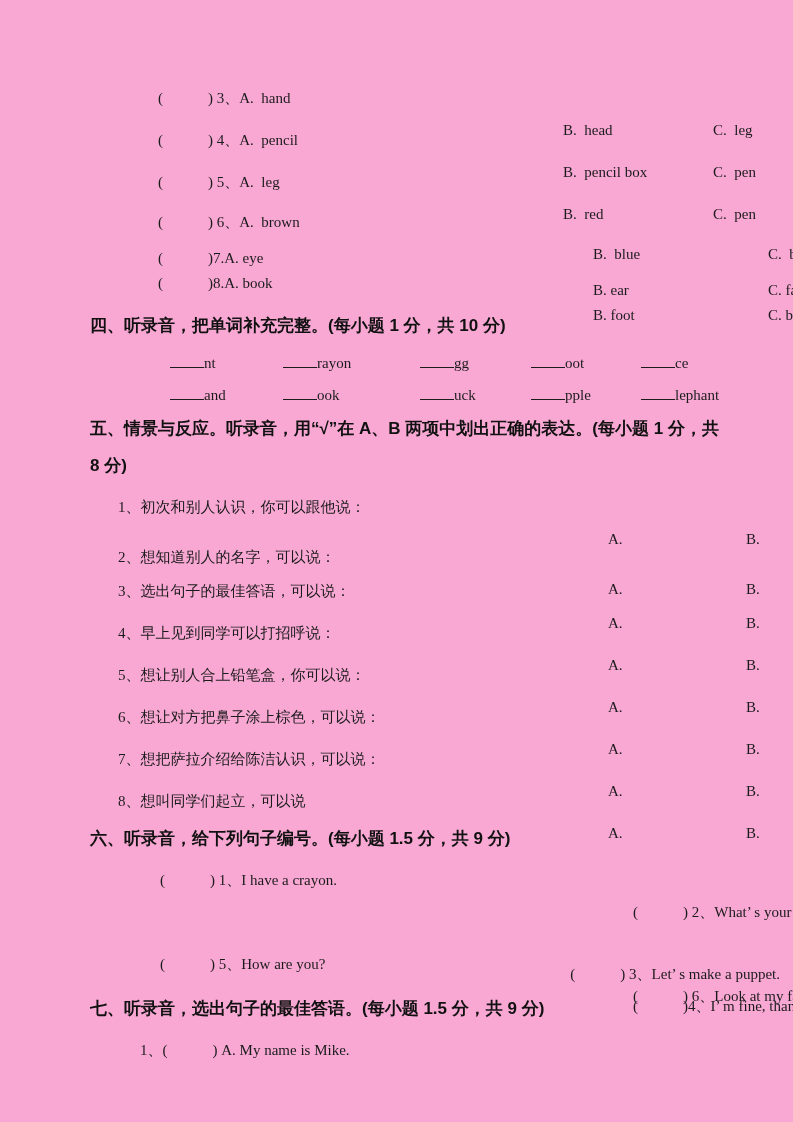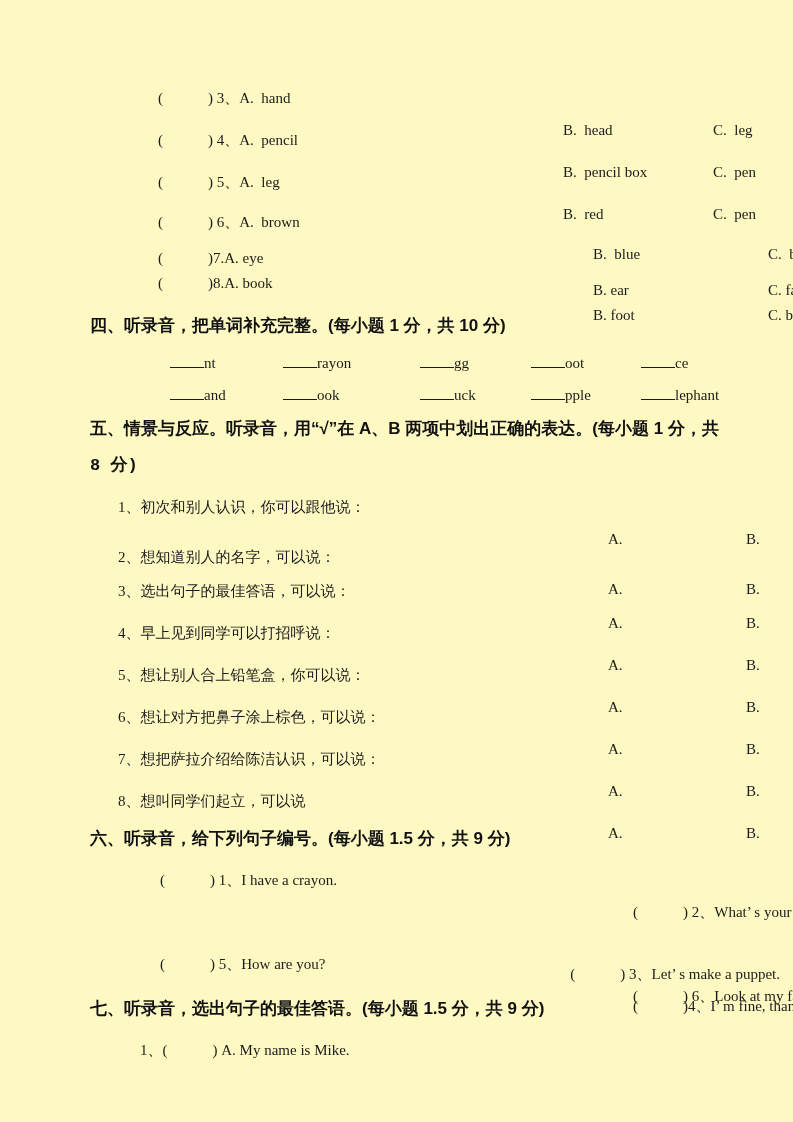--- a/index.html
+++ b/index.html
@@ -1,19 +1,19 @@
 <!DOCTYPE html>
 <html><head>
 <meta charset="utf-8">
 <style>
   html,body{margin:0;padding:0;background:#ffffff;}
   .page{
     position:relative;
     width:793px;height:1122px;
-    background:#fef9c3;
+    background:#f9a8d4;
     color:#1b1b1b;
     font-family:"Liberation Serif","DejaVu Serif",serif;
     overflow:hidden;
   }
   .line{
     position:absolute;
     white-space:pre;
     font-size:15px;
     line-height:20px;
   }
@@ -76,21 +76,21 @@
 
   <div class="line" style="top:352px;left:90px;width:700px;">
     <span class="blank bx1"><span class="blank-u"></span><span>nt</span></span>
     <span class="blank bx2"><span class="blank-u"></span><span>rayon</span></span>
     <span class="blank bx3"><span class="blank-u"></span><span>gg</span></span>
     <span class="blank bx4"><span class="blank-u"></span><span>oot</span></span>
     <span class="blank bx5"><span class="blank-u"></span><span>ce</span></span>
   </div>
 
   <div class="heading" style="top:418px;left:90px;">五、情景与反应。听录音，用“√”在 A、B 两项中划出正确的表达。(每小题 1 分，共</div>
-  <div class="heading" style="top:455px;left:90px;font-family:Liberation Mono, monospace;">8 分)</div>
+  <div class="heading" style="top:455px;left:90px;">8 分)</div>
 
   <div class="line" style="top:497px;left:118px;width:650px;"><span>1、</span><span>初次和别人认识，你可以跟他说：</span><span class="opt qa">A.</span><span class="opt qb">B.</span></div>
 
   <div class="line" style="top:547px;left:118px;width:650px;"><span>2、</span><span>想知道别人的名字，可以说：</span><span class="opt qa">A.</span><span class="opt qb">B.</span></div>
 
   <div class="line" style="top:581px;left:118px;width:650px;"><span>3、</span><span>选出句子的最佳答语，可以说：</span><span class="opt qa">A.</span><span class="opt qb">B.</span></div>
 
   <div class="line" style="top:623px;left:118px;width:650px;"><span>4、</span><span>早上见到同学可以打招呼说：</span><span class="opt qa">A.</span><span class="opt qb">B.</span></div>
 
   <div class="line" style="top:665px;left:118px;width:650px;"><span>5、</span><span>想让别人合上铅笔盒，你可以说：</span><span class="opt qa">A.</span><span class="opt qb">B.</span></div>

